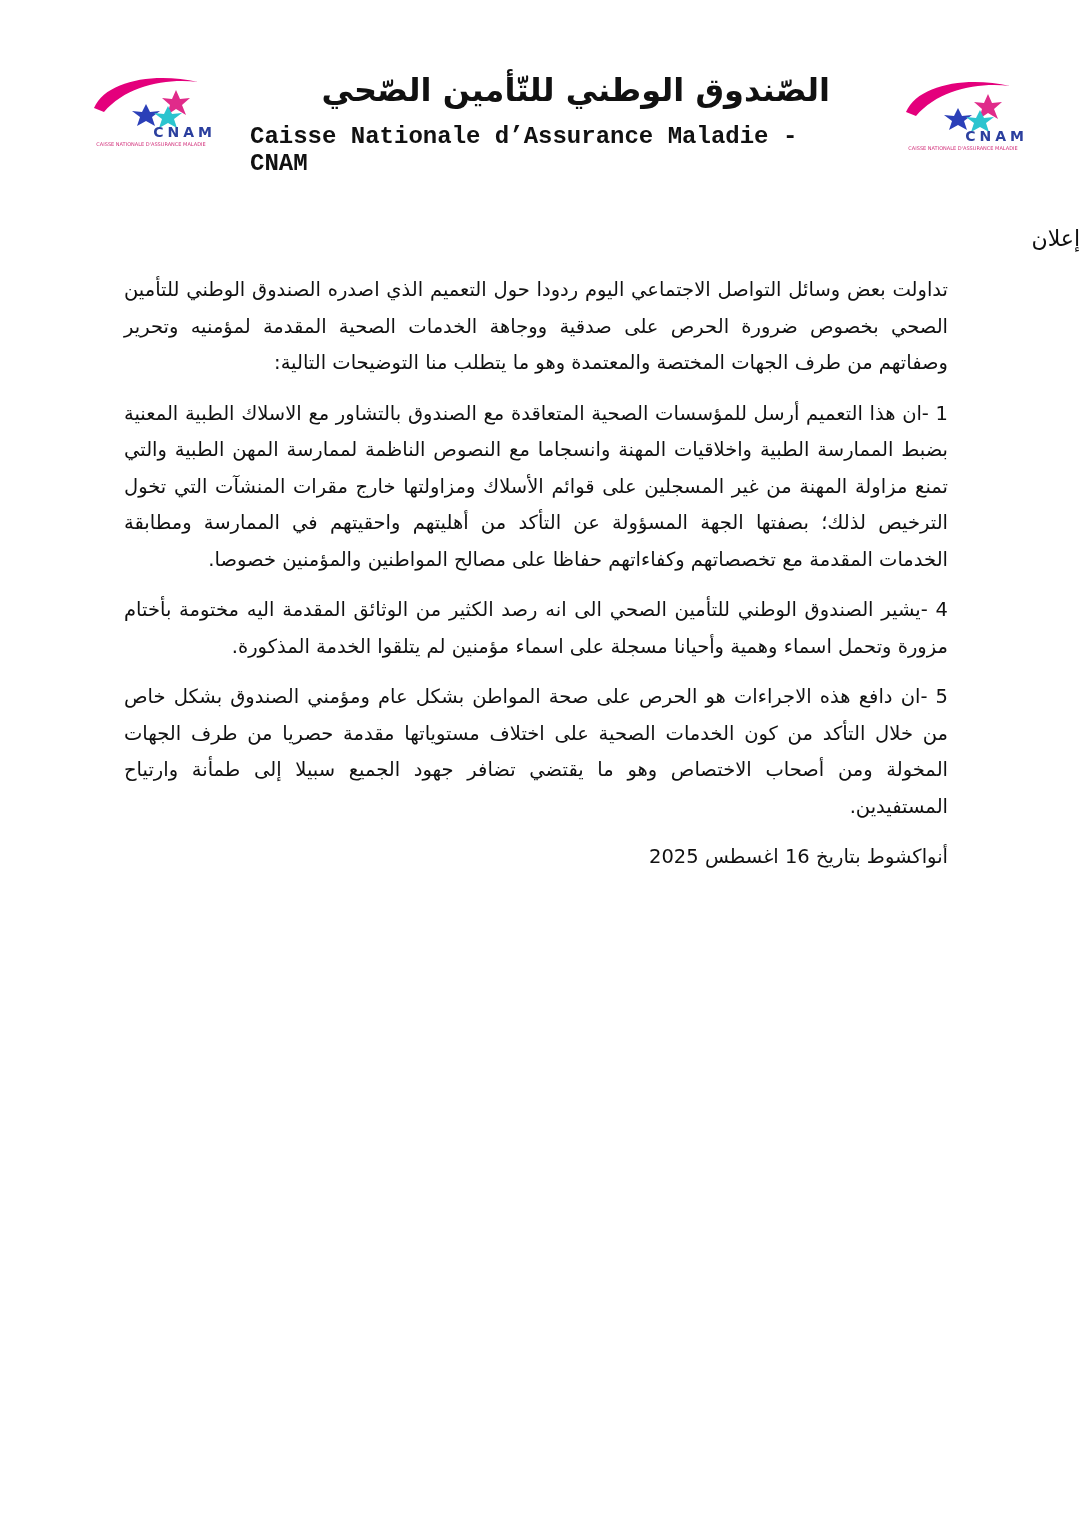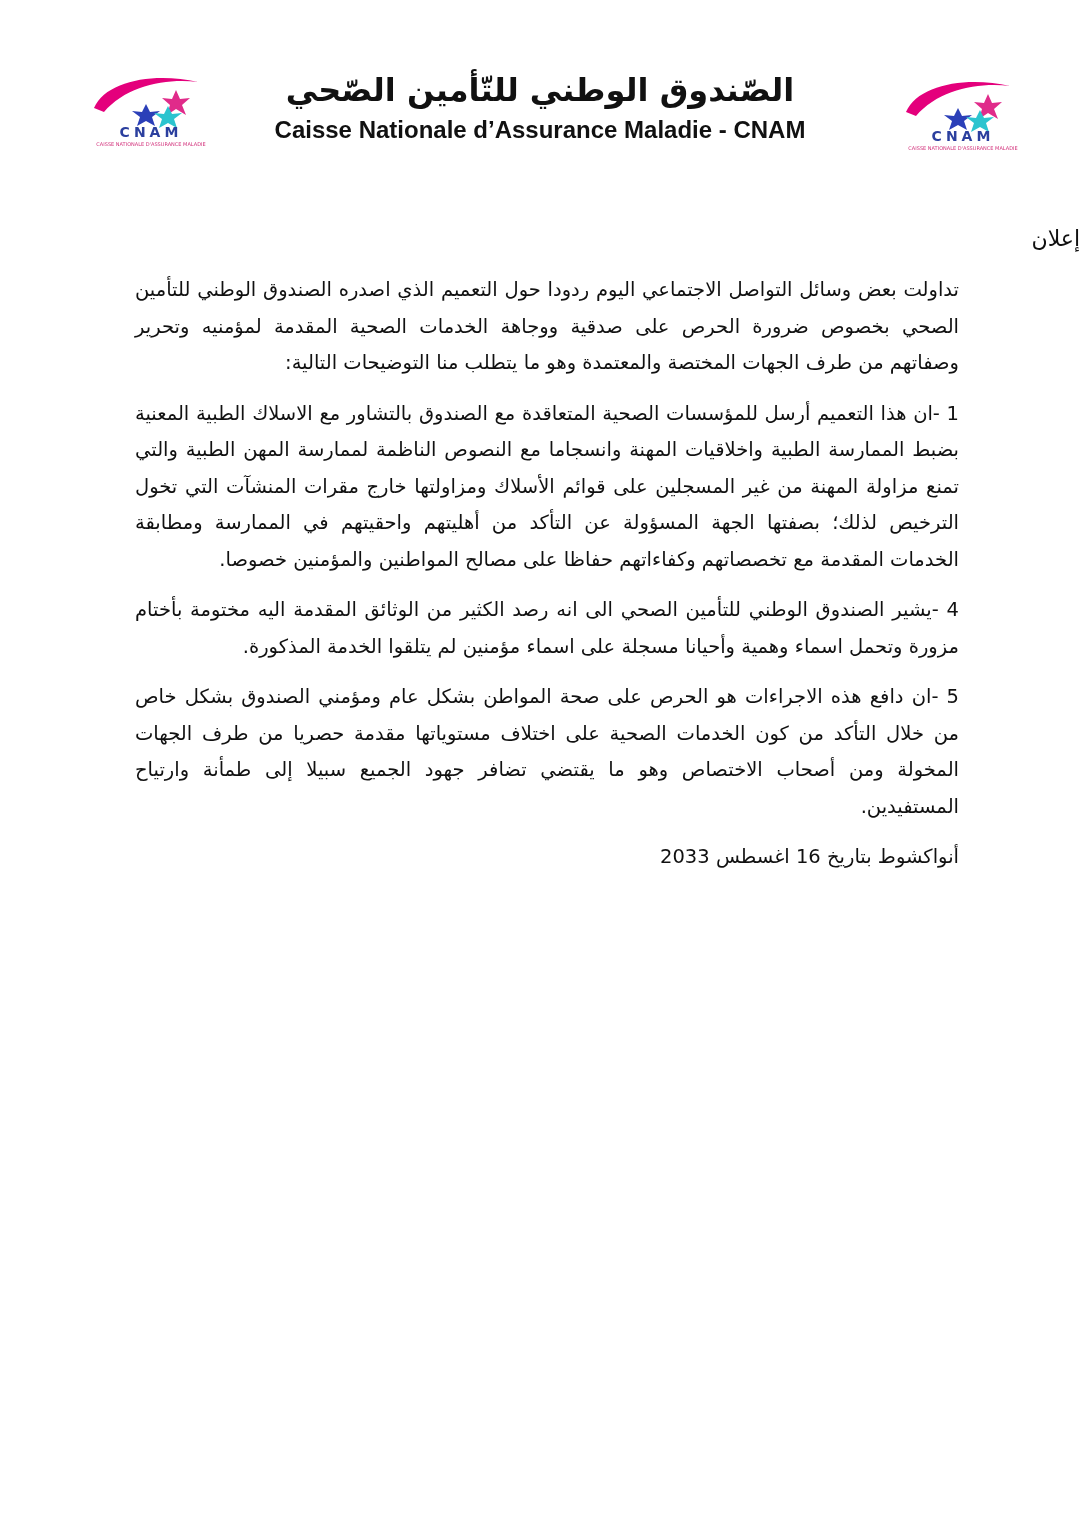--- a/index.html
+++ b/index.html
@@ -1,27 +1,27 @@
 <!DOCTYPE html>
 <html><head>
 <meta charset="utf-8">
 <style>
   html, body { margin:0; padding:0; background:#ffffff; }
   body { width:1080px; height:1528px; position:relative; overflow:hidden; font-family:"DejaVu Sans", sans-serif; color:#111; }
   .logo { position:absolute; width:130px; height:100px; }
   .logo.left { left:86px; top:68px; }
   .logo.right { left:898px; top:72px; }
   .logo svg { display:block; }
-  .logo .cnam { position:absolute; left:0; right:0; top:56px; text-align:center; font-family:"DejaVu Sans", sans-serif; font-weight:bold; font-size:14px; letter-spacing:4px; color:#2b3f9e; }
+  .logo .cnam { position:absolute; left:0; right:0; top:56px; text-align:right; font-family:"DejaVu Sans", sans-serif; font-weight:bold; font-size:14px; letter-spacing:4px; color:#2b3f9e; }
   .logo .sub { position:absolute; left:4px; right:4px; top:73px; text-align:center; font-size:5px; color:#d22f7a; line-height:7px; }
-  .header-title { position:absolute; left:250px; width:580px; top:72px; text-align:center; }
+  .header-title { position:absolute; left:250px; width:580px; top:72px; }
   .header-ar { font-family:"DejaVu Sans", sans-serif; font-weight:bold; font-size:32px; direction:rtl; line-height:36px; }
-  .header-fr { font-family:Liberation Sans, sans-serif; font-weight:bold; font-size:24px; margin-top:8px; }
+  .header-fr { font-family:Liberation Mono, monospace; font-weight:bold; font-size:24px; margin-top:15px; }
   .doc-title { position:absolute; left:0; right:0; top:226px; text-align:right; font-size:22px; direction:rtl; }
-  .body { position:absolute; left:135px; width:824px; top:272px; direction:rtl; text-align:justify; font-size:19.5px; line-height:36.5px; font-family:"DejaVu Sans", sans-serif; }
+  .body { position:absolute; left:124px; width:824px; top:272px; direction:rtl; text-align:justify; font-size:19.5px; line-height:36.5px; font-family:"DejaVu Sans", sans-serif; }
   .body p { margin:0 0 14px 0; }
   .sig { margin-top:8px; }
   .sig-dept { font-weight:bold; }
 </style>
 </head>
 <body>
 
 <div class="logo left">
   <svg width="130" height="60" viewBox="0 0 130 60">
     <path d="M8 40 C 20 12, 70 4, 112 14 C 80 10, 40 18, 18 44 Z" fill="#e4007c"></path>
@@ -49,14 +49,14 @@
   <div class="sub">CAISSE NATIONALE D'ASSURANCE MALADIE</div>
 </div>
 
 <div class="doc-title">إعلان</div>
 
 <div class="body">
   <p>تداولت بعض وسائل التواصل الاجتماعي اليوم ردودا حول التعميم الذي اصدره الصندوق الوطني للتأمين الصحي بخصوص ضرورة الحرص على صدقية ووجاهة الخدمات الصحية المقدمة لمؤمنيه وتحرير وصفاتهم من طرف الجهات المختصة والمعتمدة وهو ما يتطلب منا التوضيحات التالية:</p>
   <p>1 -ان هذا التعميم أرسل للمؤسسات الصحية المتعاقدة مع الصندوق بالتشاور مع الاسلاك الطبية المعنية بضبط الممارسة الطبية واخلاقيات المهنة وانسجاما مع النصوص الناظمة لممارسة المهن الطبية والتي تمنع مزاولة المهنة من غير المسجلين على قوائم الأسلاك ومزاولتها خارج مقرات المنشآت التي تخول الترخيص لذلك؛ بصفتها الجهة المسؤولة عن التأكد من أهليتهم واحقيتهم في الممارسة ومطابقة الخدمات المقدمة مع تخصصاتهم وكفاءاتهم حفاظا على مصالح المواطنين والمؤمنين خصوصا.</p>
   <p>4 -يشير الصندوق الوطني للتأمين الصحي الى انه رصد الكثير من الوثائق المقدمة اليه مختومة بأختام مزورة وتحمل اسماء وهمية وأحيانا مسجلة على اسماء مؤمنين لم يتلقوا الخدمة المذكورة.</p>
   <p>5 -ان دافع هذه الاجراءات هو الحرص على صحة المواطن بشكل عام ومؤمني الصندوق بشكل خاص من خلال التأكد من كون الخدمات الصحية على اختلاف مستوياتها مقدمة حصريا من طرف الجهات المخولة ومن أصحاب الاختصاص وهو ما يقتضي تضافر جهود الجميع سبيلا إلى طمأنة وارتياح المستفيدين.</p>
-  <p class="sig">أنواكشوط بتاريخ 16 اغسطس 2033</p>
+  <p class="sig">أنواكشوط بتاريخ 16 اغسطس 2025</p>
 </div>
 
 </body></html>

